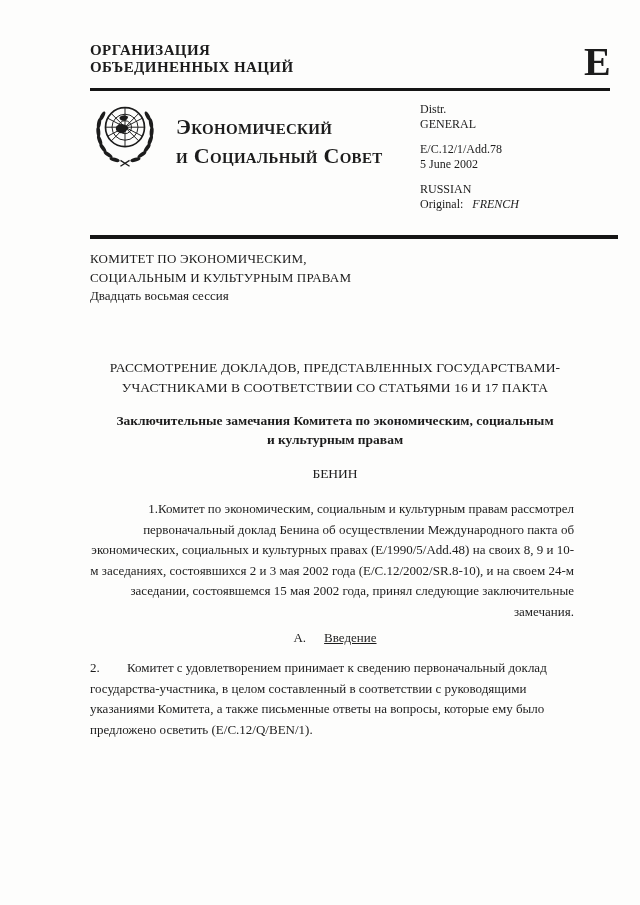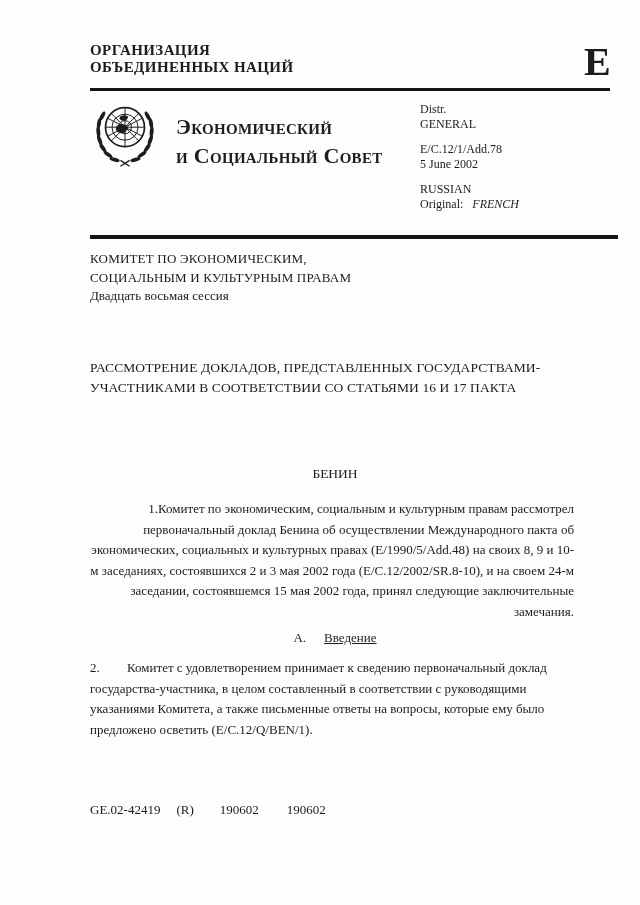--- a/index.html
+++ b/index.html
@@ -27,21 +27,21 @@
 
   .distr { left:420px; top:102px; font-size:12px; line-height:15px; }
   .distr .gap { height:10px; }
   .orig-lang { margin-left:9px;font-style:italic; }
 
   
   .committee { left:90px; top:250px; font-size:13px; line-height:18.5px; }
   .committee .caps { letter-spacing:.2px; }
 
   
-  .doc-title { left:90px; top:358px; width:490px; font-size:13.5px; line-height:20px; letter-spacing:.1px; }
+  .doc-title { left:90px; top:358px; width:490px; text-align:center; font-size:13.5px; line-height:20px; letter-spacing:.1px; }
   .doc-subtitle { left:90px; top:411px; width:490px; text-align:center; font-size:13.5px; font-weight:bold; line-height:19px; }
   .country { left:90px; top:466px; width:490px; text-align:center; font-size:13.5px; }
 
   
   .bodytext { left:90px; top:499px; width:484px; font-size:13px; line-height:20.5px; text-align:right; }
   .para { margin:0; }
   .pnum { display:inline-block; width:37px; }
   .section-heading { position:absolute; left:90px; top:630px; width:490px; text-align:center; font-size:13px; }
   .section-heading .sec-title { text-decoration:underline; margin-left:18px; }
   .para2 { position:absolute; left:90px; top:658px; width:484px; font-size:13px; line-height:20.5px; }
@@ -132,32 +132,33 @@
     <div class="caps">КОМИТЕТ ПО ЭКОНОМИЧЕСКИМ,</div>
     <div class="caps">СОЦИАЛЬНЫМ И КУЛЬТУРНЫМ ПРАВАМ</div>
     <div>Двадцать восьмая сессия</div>
   </div>
 
   <div class="abs doc-title">
     <div>РАССМОТРЕНИЕ ДОКЛАДОВ, ПРЕДСТАВЛЕННЫХ ГОСУДАРСТВАМИ-</div>
     <div>УЧАСТНИКАМИ В СООТВЕТСТВИИ СО СТАТЬЯМИ 16 И 17 ПАКТА</div>
   </div>
 
+  <div class="abs doc-subtitle">
+    <div>Заключительные замечания Комитета по экономическим, социальным</div>
+    <div>и культурным правам</div>
+  </div>
 
   <div class="abs country">БЕНИН</div>
 
   <div class="abs bodytext">
     <p class="para"><span class="pnum">1.</span><span>Комитет по экономическим, социальным и культурным правам рассмотрел первоначальный доклад Бенина об осуществлении Международного пакта об экономических, социальных и культурных правах (E/1990/5/Add.48) на своих 8, 9 и 10-м заседаниях, состоявшихся 2 и 3 мая 2002 года (E/C.12/2002/SR.8-10), и на своем 24-м заседании, состоявшемся 15 мая 2002 года, принял следующие заключительные замечания.</span></p>
   </div>
 
   <div class="section-heading">
     <span>А.</span><span class="sec-title">Введение</span>
   </div>
 
   <div class="para2">
     <p class="para"><span class="pnum">2.</span><span>Комитет с удовлетворением принимает к сведению первоначальный доклад государства-участника, в целом составленный в соответствии с руководящими указаниями Комитета, а также письменные ответы на вопросы, которые ему было предложено осветить (E/C.12/Q/BEN/1).</span></p>
   </div>
 
-  <div class="abs footer">
-    <span>GE.02-42419</span><span class="f-lang">(R)</span><span class="f-date1">190602</span><span class="f-date2">190602</span>
-  </div>
 
 </div>
 
 </body></html>

